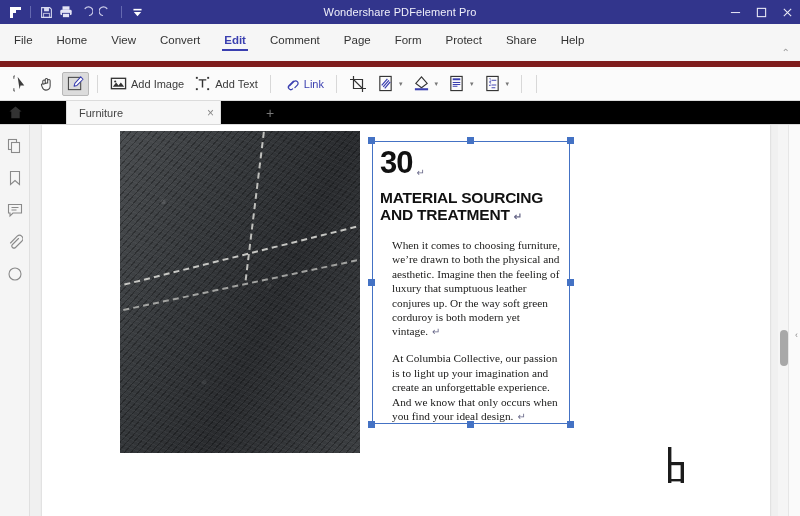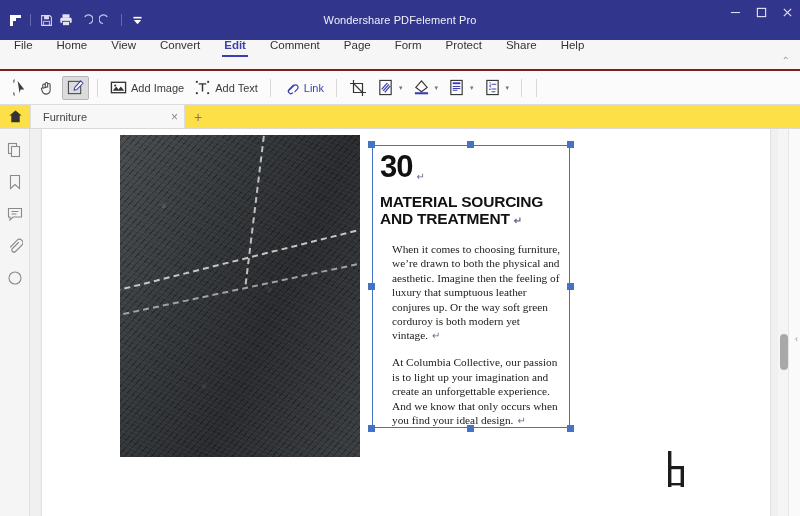--- a/index.html
+++ b/index.html
@@ -6,40 +6,40 @@
   html, body {
     width: 800px; height: 516px;
     font-family: "Liberation Sans", sans-serif;
     overflow: hidden;
     background: #ffffff;
   }
   #app { position: relative; width: 800px; height: 516px; }
 
   
   .titlebar {
-    height: 40px; background: #32358c; display: flex; align-items: center;
+    height: 24px; background: #32358c; display: flex; align-items: center;
     color: #fff; position: relative;
   }
   .qat { display: flex; align-items: center; gap: 2px; padding-left: 6px; }
   .qat-btn {
     width: 18px; height: 18px; display: flex; align-items: center; justify-content: center;
     color: #dfe0f2;
   }
   .qat-sep { width: 1px; height: 12px; background: #6569b0; margin: 0 4px; }
   .title-text {
     position: absolute; left: 0; right: 0; text-align: center;
     font-size: 11px; color: #f0f0fa; letter-spacing: .1px; pointer-events: none;
   }
   .winbtns { position: absolute; right: 0; top: 0; height: 24px; display: flex; }
   .winbtn { width: 26px; height: 24px; display: flex; align-items: center; justify-content: center; color: #e8e8f5; }
 
   
   .menubar {
-    height: 31px; background: #f6f6f6; display: flex; align-items: flex-start;
-    border-bottom: 2px solid #7f1d1d; position: relative;
+    height: 43px; background: #f6f6f6; display: flex; align-items: center;
+    border-bottom: 6px solid #7f1d1d; position: relative;
   }
   .menu-item {
     font-size: 11.5px; color: #333; padding: 0 12px 4px 12px; line-height: 1;
     position: relative; white-space: nowrap;
   }
   .menu-item:first-child { padding-left: 14px; }
   .menu-item.active { color: #3a3fb0; font-weight: bold; }
   .menu-item.active::after {
     content: ""; position: absolute; left: 10px; right: 10px; bottom: -1px;
     height: 2px; background: #3a3fb0;
@@ -67,22 +67,23 @@
   .radio { width: 9px; height: 9px; border-radius: 50%; border: 1px solid #b5b5b5; background: #fff; display: inline-block; position: relative; }
   .radio.on { border-color: #2f62d8; }
   .radio.on::after {
     content: ""; position: absolute; left: 2px; top: 2px; width: 3px; height: 3px;
     border-radius: 50%; background: #2f62d8;
   }
   .mode-opt.active { color: #3a3fb0; }
 
   
   .tabstrip {
-    height: 24px; background: #fde047; display: flex; align-items: stretch;
+    height: 24px; background: #000000; display: flex; align-items: stretch;
     border-bottom: 1px solid #d9d9d9;
+    gap: 36px;
   }
   .home-tab { width: 30px; display: flex; align-items: center; justify-content: center; }
   .doc-tab {
     background: #f7f7f7; border-left: 1px solid #dddddd; border-right: 1px solid #dddddd;
     display: flex; align-items: center; padding: 0 6px 0 12px; gap: 40px; min-width: 155px;
     justify-content: space-between;
   }
   .doc-tab-label { font-size: 11px; color: #444; }
   .tab-close { font-size: 12px; color: #888; line-height: 1; }
   .tab-add { width: 26px; display: flex; align-items: center; justify-content: center; color: #777; font-size: 14px; }

